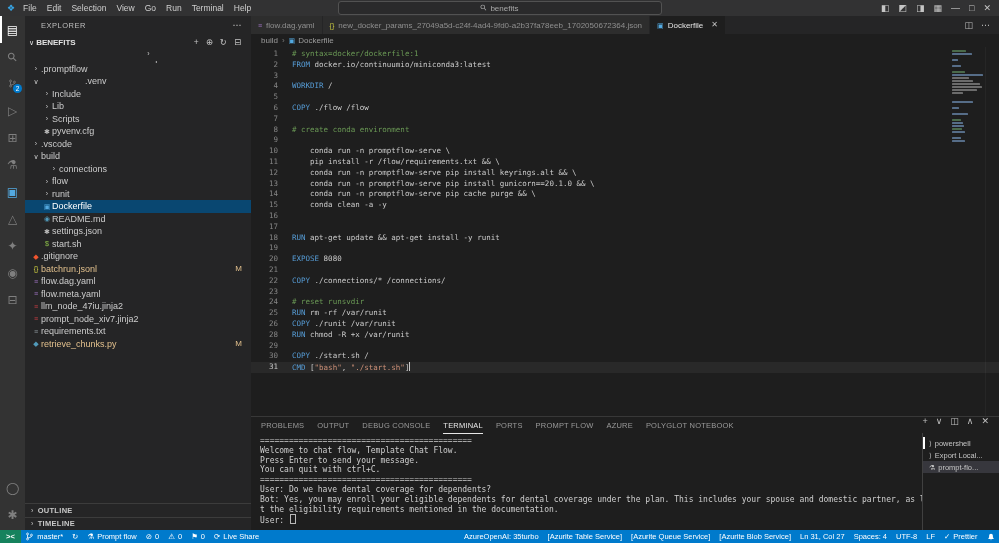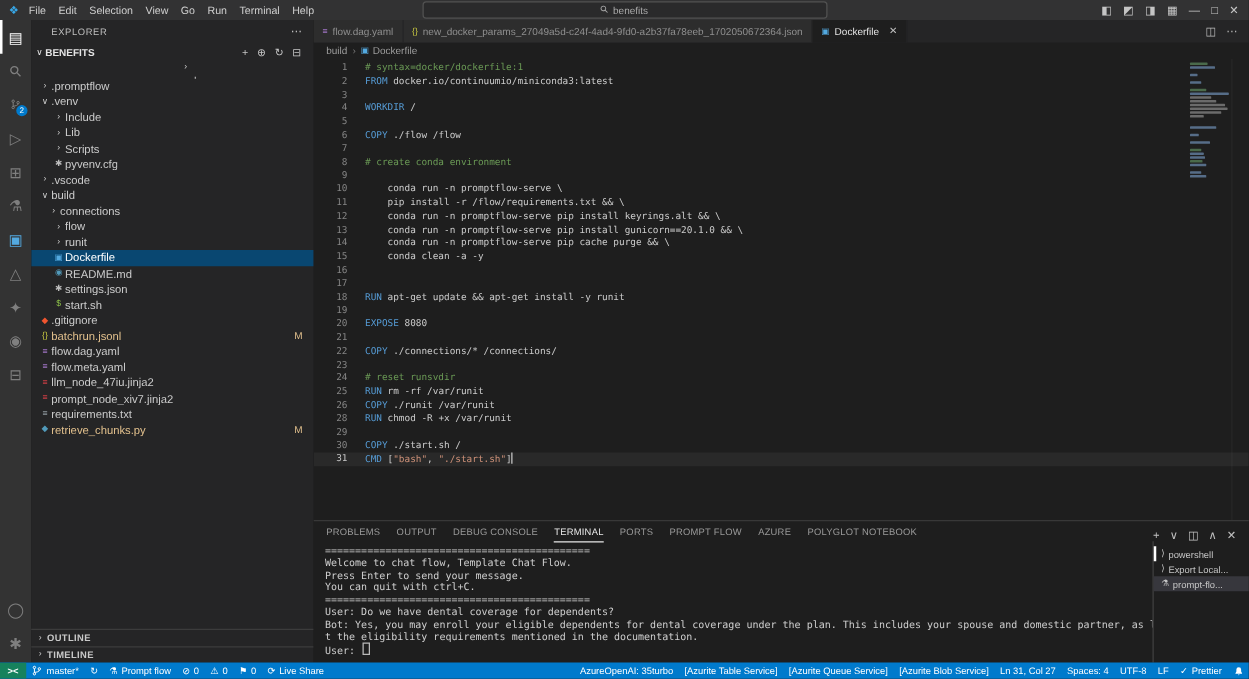--- a/index.html
+++ b/index.html
@@ -69,21 +69,21 @@
   .minimap{position:absolute;top:3px;right:14px;width:33px;}
   .mm{height:2px;margin-bottom:1px;opacity:.7;border-radius:.5px;}
   .mm-kw{background:#6d8eb5;}
   .mm-com{background:#5d8a5e;}
   .mm-txt{background:#8b8b8b;}
   .mm-empty{background:transparent;}
   .scrollbar{position:absolute;top:0;right:0;width:13px;bottom:0;border-left:1px solid rgba(255,255,255,.04);}
 
   
   .panel{flex:0 0 113px;display:flex;flex-direction:column;border-top:1px solid #383838;background:#1e1e1e;}
-  .panel-head{height:16px;flex:0 0 16px;display:flex;align-items:flex-end;padding-left:10px;}
+  .panel-head{height:16px;flex:0 0 16px;display:flex;align-items:flex-start;padding-left:10px;}
   .ptab{font-size:7.5px;color:#9a9a9a;margin-right:13px;height:100%;display:flex;align-items:center;border-bottom:1px solid transparent;letter-spacing:.2px;}
   .ptab.active{color:#e7e7e7;border-bottom-color:#e7e7e7;}
   .panel-actions{margin-left:auto;display:flex;gap:8px;align-items:center;padding-right:10px;color:#c0c0c0;font-size:9px;}
   .panel-body{flex:1;display:flex;min-height:0;}
   .terminal{flex:1;font-family:"DejaVu Sans Mono","Liberation Mono",monospace;font-size:8px;line-height:9.8px;color:#cfcfcf;padding:3px 0 0 9px;white-space:pre;overflow:hidden;}
   .tcur{display:inline-block;width:4px;height:8px;border:1px solid #b9b9b9;vertical-align:-1px;margin-left:1px;}
   .term-list{flex:0 0 76px;padding-top:4px;font-size:7.5px;color:#c5c5c5;border-left:1px solid #404040;}
   .titem{height:12px;display:flex;align-items:center;gap:3px;padding-left:4px;white-space:nowrap;overflow:hidden;border-left:2px solid transparent;}
   .titem.act{border-left-color:#ffffff;}
   .titem.sel{background:#37373d;}
@@ -200,21 +200,21 @@
       </div>
       <div class="tree" id="tree" data-name="file-tree">
           <div class="row" data-name="tree-item-pycache" style="padding-left: 21px; flex-direction: column;">
             <span class="chev icon" data-name="chevron-right-icon">›</span>
             <span class="lbl" data-name="tree-item-label">__pycache__</span>
           </div>
           <div class="row" data-name="tree-item-promptflow" style="padding-left: 6px;">
             <span class="chev icon" data-name="chevron-right-icon">›</span>
             <span class="lbl" data-name="tree-item-label">.promptflow</span>
           </div>
-          <div class="row" data-name="tree-item-venv" style="padding-left: 6px;">
+          <div class="row" data-name="tree-item-venv" style="padding-left: 6px; gap: 44px;">
             <span class="chev icon" data-name="chevron-down-icon">∨</span>
             <span class="lbl" data-name="tree-item-label">.venv</span>
           </div>
           <div class="row" data-name="tree-item-include" style="padding-left: 17px;">
             <span class="chev icon" data-name="chevron-right-icon">›</span>
             <span class="lbl" data-name="tree-item-label">Include</span>
           </div>
           <div class="row" data-name="tree-item-lib" style="padding-left: 17px;">
             <span class="chev icon" data-name="chevron-right-icon">›</span>
             <span class="lbl" data-name="tree-item-label">Lib</span>
@@ -228,21 +228,21 @@
             <span class="lbl" data-name="tree-item-label">pyvenv.cfg</span>
           </div>
           <div class="row" data-name="tree-item-vscode" style="padding-left: 6px;">
             <span class="chev icon" data-name="chevron-right-icon">›</span>
             <span class="lbl" data-name="tree-item-label">.vscode</span>
           </div>
           <div class="row" data-name="tree-item-build" style="padding-left: 6px;">
             <span class="chev icon" data-name="chevron-down-icon">∨</span>
             <span class="lbl" data-name="tree-item-label">build</span>
           </div>
-          <div class="row" data-name="tree-item-connections" style="padding-left: 13px;">
+          <div class="row" data-name="tree-item-connections" style="padding-left: 24px;">
             <span class="chev icon" data-name="chevron-right-icon">›</span>
             <span class="lbl" data-name="tree-item-label">connections</span>
           </div>
           <div class="row" data-name="tree-item-flow" style="padding-left: 17px;">
             <span class="chev icon" data-name="chevron-right-icon">›</span>
             <span class="lbl" data-name="tree-item-label">flow</span>
           </div>
           <div class="row" data-name="tree-item-runit" style="padding-left: 17px;">
             <span class="chev icon" data-name="chevron-right-icon">›</span>
             <span class="lbl" data-name="tree-item-label">runit</span>

